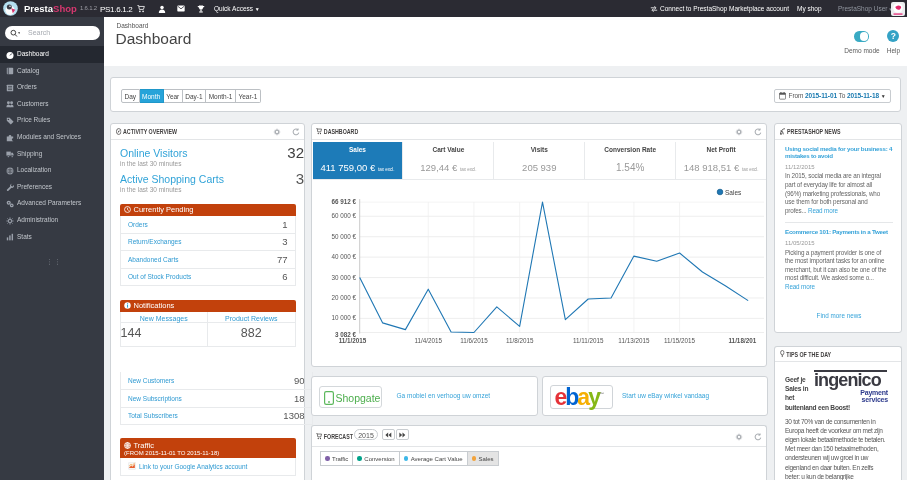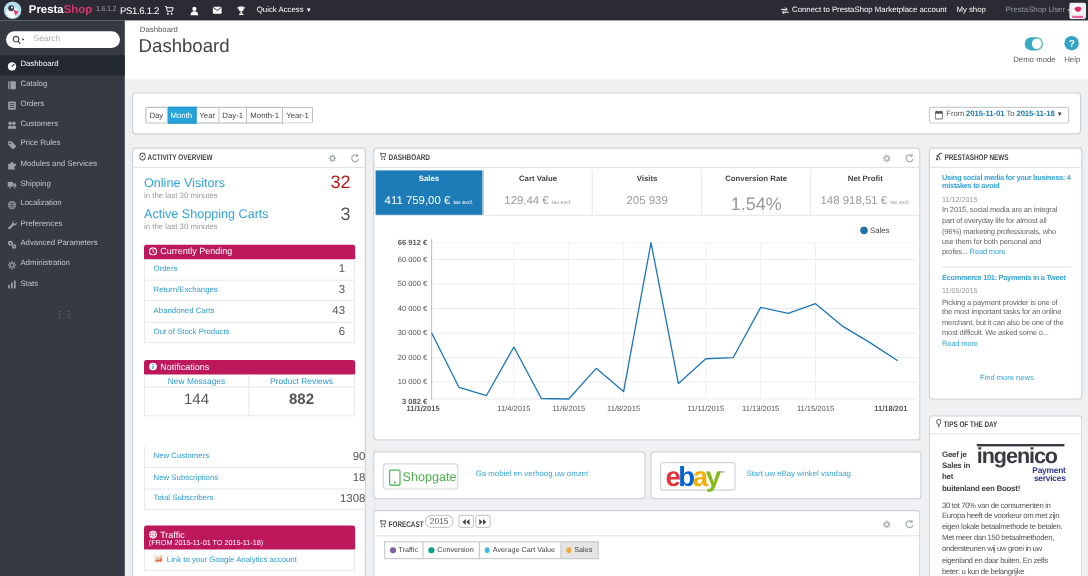--- a/index.html
+++ b/index.html
@@ -21,21 +21,21 @@
 
 
 #header { position:absolute; left:104px; top:17px; width:803px; height:49px; background:#fff; z-index:10; }
 
 
 .panel { position:absolute; background:#fff; border:1px solid #cfd3d7; border-radius:3px; }
 .phead { height:15.5px; border-bottom:1px solid #e3e5e7; position:relative; line-height:15.5px; }
 .phead .pt { font-size:6.8px; font-weight:bold; color:#413f3f; position:absolute; left:4.5px; top:0; transform:scaleX(0.78); transform-origin:0 50%; white-space:nowrap; }
 .picons { position:absolute; right:4px; top:4px; line-height:0; }
 
-.bluebar { background:#be185d; color:#fff; border-radius:2px 2px 0 0; }
+.bluebar { background:#c2410c; color:#fff; border-radius:2px 2px 0 0; }
 .seclabel { font-size:7.5px; line-height:12px; padding-left:4.5px; white-space:nowrap; }
 .tbl { width:100%; border-collapse:collapse; }
 .tbl td { border:1px solid #e8eaec; border-top:none; font-size:6.5px; height:17.5px; }
 .tbl .lb { border-right:none; }
 .tbl .vl { border-left:none; }
 .tbl .lb { color:#2f9ad2; padding-left:7.5px; }
 .tbl .vl { color:#555; font-size:9.5px; text-align:right; padding-right:7px; }
 </style>
 </head>
 <body>
@@ -194,24 +194,24 @@
       <svg width="8" height="8" viewBox="0 0 10 10">
           <path d="M5 1 v1.4 M5 7.6 V9 M1 5 h1.4 M7.6 5 H9 M2.2 2.2 l1 1 M6.8 6.8 l1 1 M2.2 7.8 l1-1 M6.8 3.2 l1-1" stroke="#a9adb2" stroke-width="1.3"></path>
           <circle cx="5" cy="5" r="2.1" fill="none" stroke="#a9adb2" stroke-width="1.3"></circle>
         </svg>
       <svg width="8" height="8" viewBox="0 0 10 10" style="margin-left:7px;">
           <path d="M8.5 5.8 A3.6 3.6 0 1 1 7.6 2.3" stroke="#a9adb2" stroke-width="1.3" fill="none"></path>
           <path d="M7.6 0.5 v2.2 h-2.2" stroke="#a9adb2" stroke-width="1.1" fill="none"></path>
         </svg>
     </span>
   </div>
-  <div style="position:absolute; left:9px; right:12px; top:20px;text-align:right;">
+  <div style="position:absolute; left:9px; right:0; top:20px;text-align:right;">
     <div style="position:relative; height:26px;">
       <span style="position:absolute; left:0; top:3px; font-size:10.5px; color:#31a3d8;">Online Visitors</span>
-      <span style="position:absolute; right:0; top:0; font-size:15px; color:#b91c1c;">32</span>
+      <span style="position:absolute; right:0; top:0; font-size:15px; color:#404040;">32</span>
       <span style="position:absolute; left:0; top:15.5px; font-size:6.5px; color:#999;">in the last 30 minutes</span>
     </div>
     <div style="position:relative; height:27px;">
       <span style="position:absolute; left:0; top:3px; font-size:10.5px; color:#31a3d8;">Active Shopping Carts</span>
       <span style="position:absolute; right:0; top:0; font-size:15px; color:#555;">3</span>
       <span style="position:absolute; left:0; top:15.5px; font-size:6.5px; color:#999;">in the last 30 minutes</span>
     </div>
   </div>
   <div class="bluebar" style="position:absolute; left:8.5px; top:79.5px; width:176px; height:12px;">
     <div class="seclabel"><svg width="7" height="7" viewBox="0 0 10 10" style="vertical-align:-1px; margin-right:2.5px;">
@@ -224,21 +224,21 @@
         <tr>
           <td class="lb">Orders</td>
           <td class="vl">1</td>
         </tr>
     <tr>
           <td class="lb">Return/Exchanges</td>
           <td class="vl">3</td>
         </tr>
     <tr>
           <td class="lb">Abandoned Carts</td>
-          <td class="vl">43</td>
+          <td class="vl">77</td>
         </tr>
     <tr>
           <td class="lb">Out of Stock Products</td>
           <td class="vl">6</td>
         </tr>
   </tbody>
     </table>
   <div class="bluebar" style="position:absolute; left:8.5px; top:175.5px; width:176px; height:12px;">
     <div class="seclabel"><svg width="7" height="7" viewBox="0 0 10 10" style="vertical-align:-1px; margin-right:2.5px;">
           <circle cx="5" cy="5" r="4.6" fill="#fff"></circle>
@@ -246,22 +246,22 @@
           <rect x="4.3" y="1.8" width="1.5" height="1.5" fill="#29a5d8"></rect>
         </svg>Notifications</div>
   </div>
   <table style="position:absolute; left:8.5px; top:187.5px; width:176px; border-collapse:collapse;">
     <tbody>
         <tr>
       <td style="border:1px solid #e8eaec; border-top:none; width:50%; text-align:center; padding-top:3px; font-size:7px; color:#2f9ad2;">New Messages</td>
       <td style="border:1px solid #e8eaec; border-top:none; text-align:center; padding-top:3px; font-size:7px; color:#2f9ad2;">Product Reviews</td>
     </tr>
     <tr>
-      <td style="border:1px solid #e8eaec; border-top:none; text-align:center; font-size:12.5px; color:#555; padding:3px 0 6px;margin-top:13px;">144</td>
-      <td style="border:1px solid #e8eaec; border-top:none; text-align:center; font-size:12.5px; color:#555; padding:3px 0 6px;font-weight:bold;">882</td>
+      <td style="border:1px solid #e8eaec; border-top:none; text-align:left; font-size:12.5px; color:#555; padding:3px 0 6px;margin-top:13px;">144</td>
+      <td style="border:1px solid #e8eaec; border-top:none; text-align:center; font-size:12.5px; color:#555; padding:3px 0 6px;">882</td>
     </tr>
   </tbody>
     </table>
   <table class="tbl" style="position:absolute; left:8.5px; top:248px; width:193px;">
     <tbody>
         <tr>
           <td class="lb">New Customers</td>
           <td class="vl">90</td>
         </tr>
     <tr>
@@ -322,21 +322,21 @@
       <div style="flex:1; position:relative; border-right:1px solid #e8eaec; text-align:center;">
         <div style="font-size:6.5px; font-weight:bold; margin-top:4.5px; color:#444;">Cart Value</div>
         <div style="font-size:9.5px; margin-top:9px; color:#999; white-space:nowrap;">129,44 € <span style="font-size:4.5px;">tax excl.</span></div>
       </div>
       <div style="flex:1; position:relative; border-right:1px solid #e8eaec; text-align:center;">
         <div style="font-size:6.5px; font-weight:bold; margin-top:4.5px; color:#444;">Visits</div>
         <div style="font-size:9.5px; margin-top:9px; color:#999; white-space:nowrap;">205 939</div>
       </div>
       <div style="flex:1; position:relative; border-right:1px solid #e8eaec; text-align:center;">
         <div style="font-size:6.5px; font-weight:bold; margin-top:4.5px; color:#444;">Conversion Rate</div>
-        <div style="font-size:15px; margin-top:9px; color:#999; white-space:nowrap;">1.54%</div>
+        <div style="font-size:10px; margin-top:9px; color:#999; white-space:nowrap;">1.54%</div>
       </div>
       <div style="flex:1; position:relative;  text-align:center;">
         <div style="font-size:6.5px; font-weight:bold; margin-top:4.5px; color:#444;">Net Profit</div>
         <div style="font-size:9.5px; margin-top:9px; color:#999; white-space:nowrap;">148 918,51 € <span style="font-size:4.5px;">tax excl.</span></div>
       </div>
     </div>
   <div id="chart" style="position:absolute; left:0; top:0; width:455px; height:244px;">
       <svg width="455" height="225" viewBox="0 0 455 225" style="position:absolute; left:0; top:0;">
         <line x1="47.7" y1="92.28000000000002" x2="452" y2="92.28000000000002" stroke="#e7e7e7" stroke-width="0.7"></line>
         <line x1="47.7" y1="112.70000000000002" x2="452" y2="112.70000000000002" stroke="#e7e7e7" stroke-width="0.7"></line>

